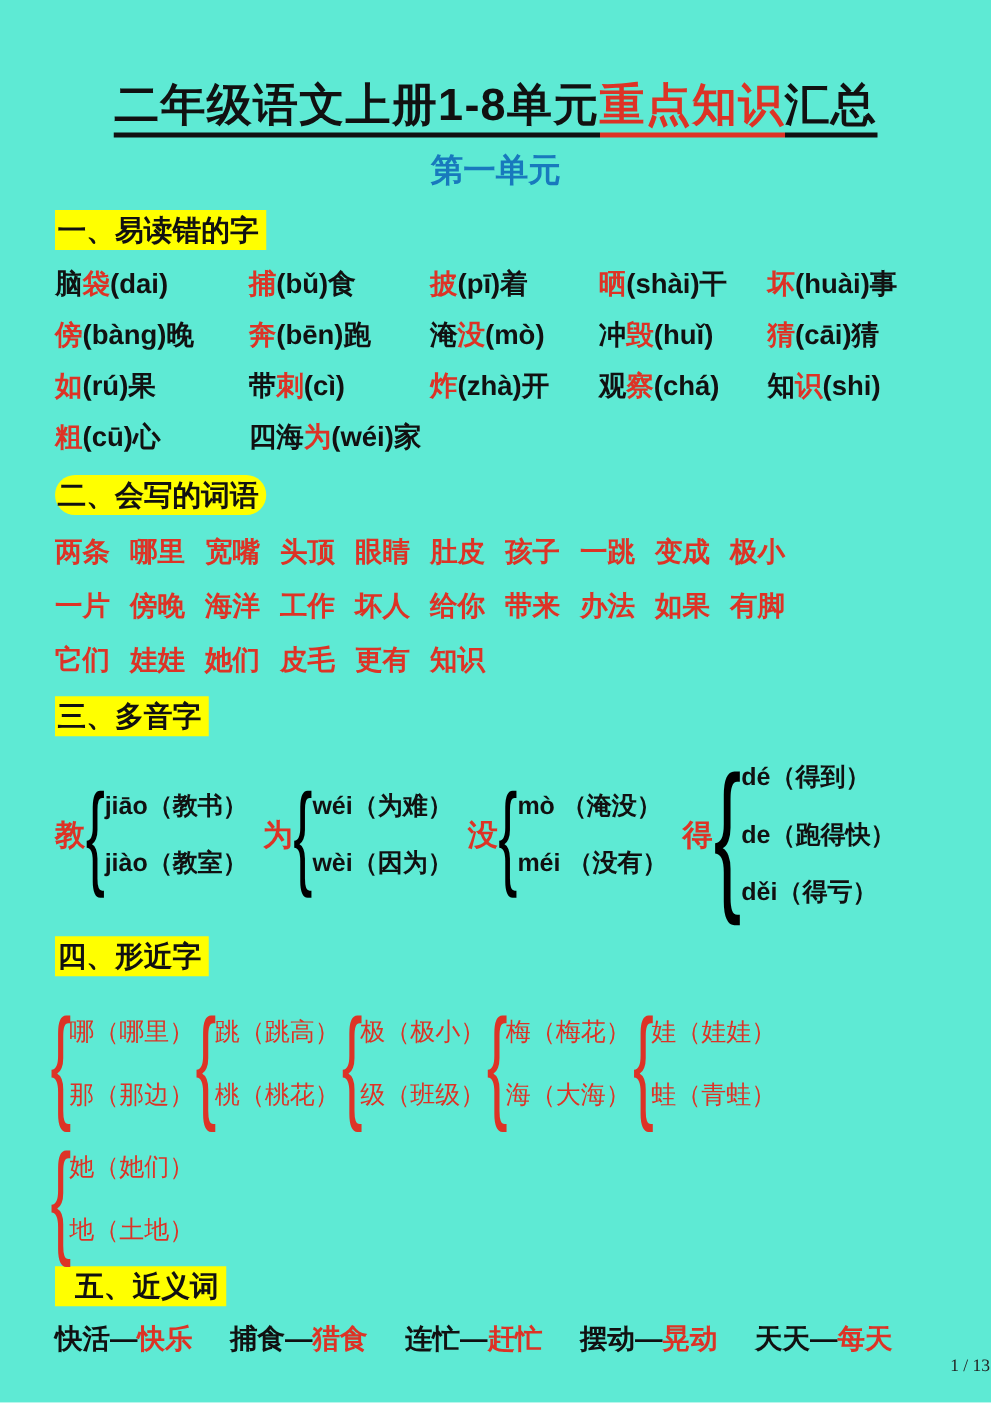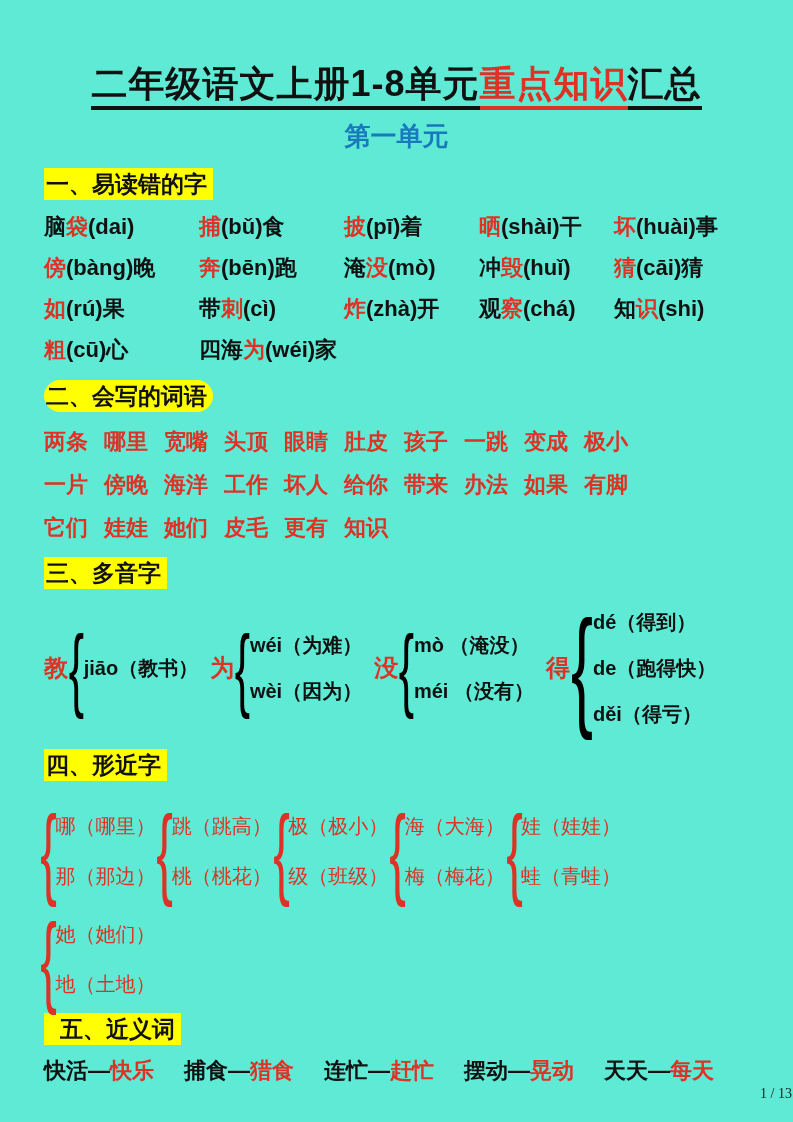--- a/index.html
+++ b/index.html
@@ -143,20 +143,21 @@
     </div>
 
     <div>
       <div><span class="heading s2h">三、多音字</span></div>
       <div class="poly" id="sec2-body">
           <span class="pgroup">
             <span class="pchar">教</span>
             <span class="pbrace b2">{</span>
             <span class="pentries">
               <div class="pentry">jiāo（教书）</div>
+              <div class="pentry">jiào（教室）</div>
             </span>
           </span>
           <span class="pgroup">
             <span class="pchar">为</span>
             <span class="pbrace b2">{</span>
             <span class="pentries">
               <div class="pentry">wéi（为难）</div>
               <div class="pentry">wèi（因为）</div>
             </span>
           </span>
@@ -200,22 +201,22 @@
           <span class="sgroup">
             <span class="sbrace">{</span>
             <span class="sentries">
               <div class="sentry">极（极小）</div>
               <div class="sentry">级（班级）</div>
             </span>
           </span>
           <span class="sgroup">
             <span class="sbrace">{</span>
             <span class="sentries">
+              <div class="sentry">梅（梅花）</div>
               <div class="sentry">海（大海）</div>
-              <div class="sentry">梅（梅花）</div>
             </span>
           </span>
           <span class="sgroup">
             <span class="sbrace">{</span>
             <span class="sentries">
               <div class="sentry">娃（娃娃）</div>
               <div class="sentry">蛙（青蛙）</div>
             </span>
           </span>
         </div>

